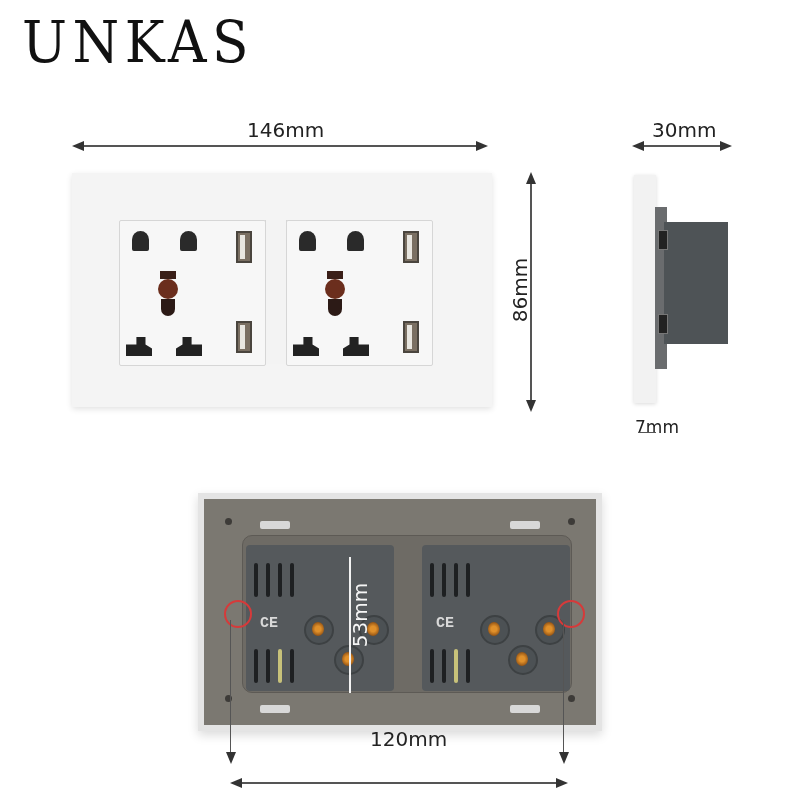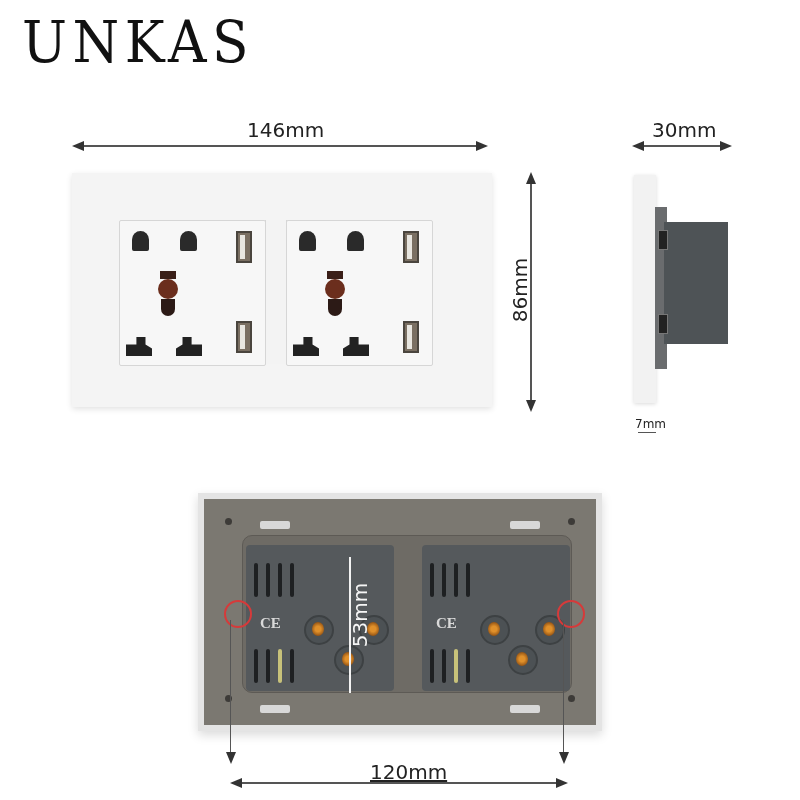--- a/index.html
+++ b/index.html
@@ -30,21 +30,21 @@
   .side-plate{left:634px;top:175px;width:22px;height:228px;background:#f2f2f2;box-shadow:0 1px 4px rgba(0,0,0,0.15);}
   .side-frame{left:655px;top:207px;width:12px;height:162px;background:#6a6c6e;}
   .side-body{left:664px;top:222px;width:64px;height:122px;background:#4e5356;}
   .side-port{position:absolute;width:8px;height:18px;background:#222;border:1px solid #777;}
   
   .back{left:198px;top:493px;width:404px;height:238px;background:#e4e4e4;box-shadow:0 4px 10px rgba(0,0,0,0.15);}
   .back-frame{position:absolute;left:6px;top:6px;width:392px;height:226px;background:#7b7871;}
   .back-inner{position:absolute;left:38px;top:36px;width:328px;height:156px;background:#6e6b65;border-radius:10px;border:1px solid #5d5a55;}
   .back-mod{position:absolute;top:46px;width:148px;height:146px;background:#55595c;border-radius:4px;}
   .vent{position:absolute;width:4px;height:34px;background:#1e2022;border-radius:2px;}
-  .ce{position:absolute;color:#d9d9d9;font-size:15px;font-weight:bold;font-family:Liberation Serif, serif;}
+  .ce{position:absolute;color:#d9d9d9;font-size:15px;font-weight:bold;font-family:Liberation Mono, monospace;}
   .terminal{position:absolute;width:26px;height:26px;border-radius:50%;background:#4c5154;border:2px solid #3d4143;}
   .terminal::after{content:"";position:absolute;left:6px;top:5px;width:12px;height:14px;border-radius:50%;background:radial-gradient(circle,#e0902a 30%,#8a4c12 80%);}
   .clip{position:absolute;width:30px;height:8px;background:#d8d8d8;border-radius:2px;}
   .hole{position:absolute;width:7px;height:7px;border-radius:50%;background:#3d3b38;}
   .red-circle{position:absolute;width:24px;height:24px;border:2px solid #d63a3a;border-radius:50%;}
   .white-arrow{position:absolute;width:2px;background:#f2f2f2;}
   .dim53{position:absolute;color:#f5f5f5;font-size:20px;transform:rotate(-90deg);transform-origin:center;white-space:nowrap;}
 </style>
 </head>
 <body>
@@ -96,21 +96,21 @@
 <div class="abs arr-l" style="left:632px;top:141px;"></div>
 <div class="abs arr-r" style="left:720px;top:141px;"></div>
 
 <div class="abs side-plate"></div>
 <div class="abs side-frame"></div>
 <div class="abs side-body">
   <div class="side-port" style="left:-6px;top:8px;"></div>
   <div class="side-port" style="left:-6px;top:92px;"></div>
 </div>
 
-<div class="abs dimlabel" style="left:635px;top:417px;font-size:12px;">7mm</div>
+<div class="abs dimlabel" style="left:635px;top:417px;font-size:17px;">7mm</div>
 <div class="abs hline" style="left:638px;top:432px;width:18px;height:1px;"></div>
 
 <div class="abs back">
   <div class="back-frame">
     <div class="hole" style="left:21px;top:19px;"></div>
     <div class="hole" style="left:364px;top:19px;"></div>
     <div class="hole" style="left:21px;top:196px;"></div>
     <div class="hole" style="left:364px;top:196px;"></div>
     <div class="clip" style="left:56px;top:22px;"></div>
     <div class="clip" style="left:306px;top:22px;"></div>
@@ -153,16 +153,16 @@
 
     <div class="red-circle" style="left:20px;top:101px;"></div>
     <div class="red-circle" style="left:353px;top:101px;"></div>
   </div>
 </div>
 
 <div class="abs vline" style="left:230px;top:620px;height:136px;width:1px;"></div>
 <div class="abs arr-d" style="left:226px;top:752px;"></div>
 <div class="abs vline" style="left:563px;top:620px;height:136px;width:1px;"></div>
 <div class="abs arr-d" style="left:559px;top:752px;"></div>
-<div class="abs dimlabel" style="left:370px;top:760px;text-decoration:underline;">120mm</div>
+<div class="abs dimlabel" style="left:370px;top:727px;">120mm</div>
 <div class="abs hline" style="left:234px;top:782px;width:326px;"></div>
 <div class="abs arr-l" style="left:230px;top:778px;"></div>
 <div class="abs arr-r" style="left:556px;top:778px;"></div>
 
 </body></html>

